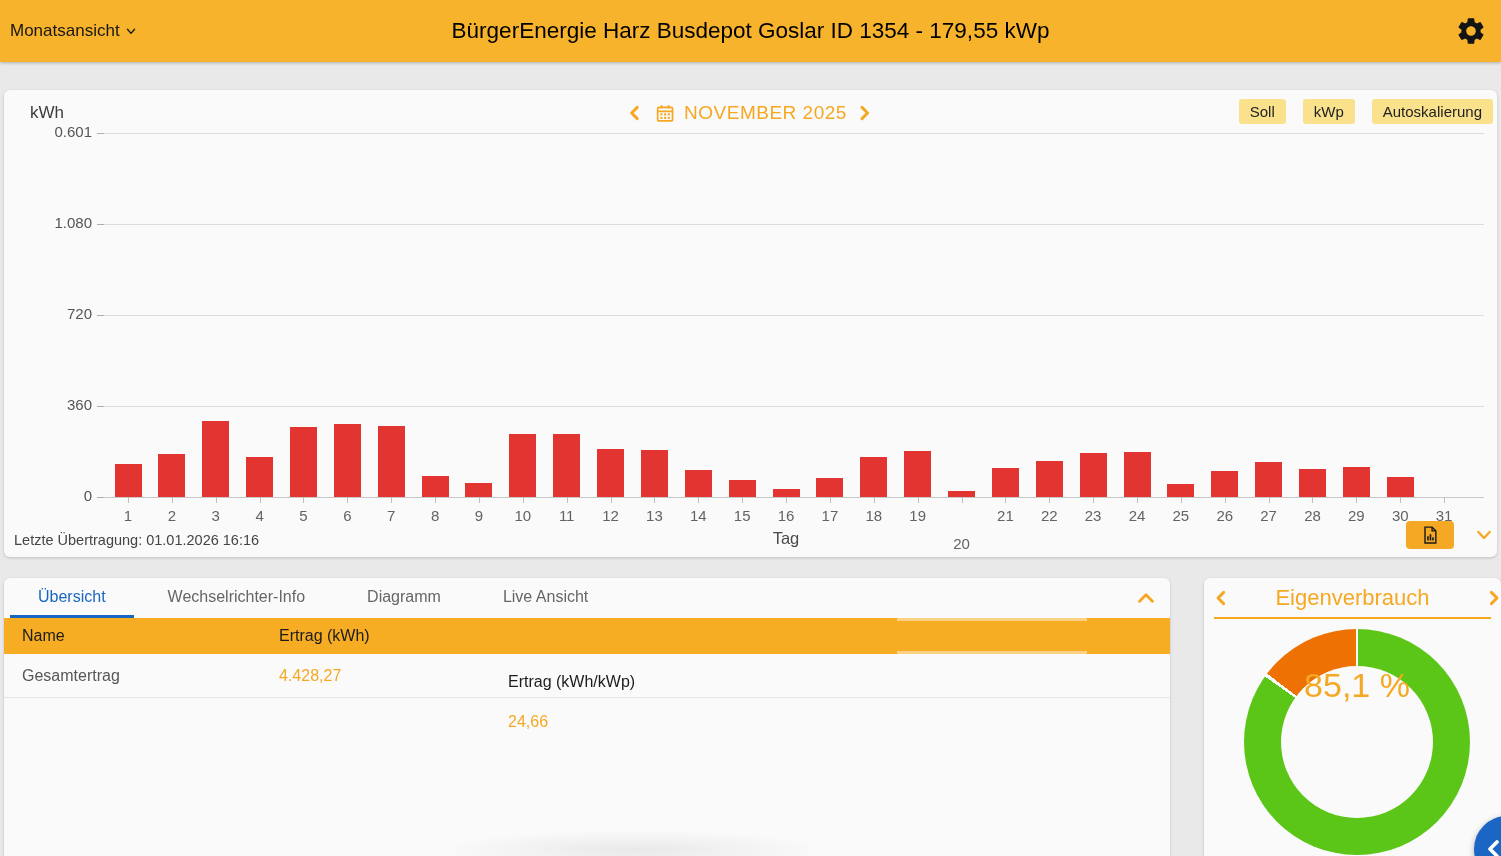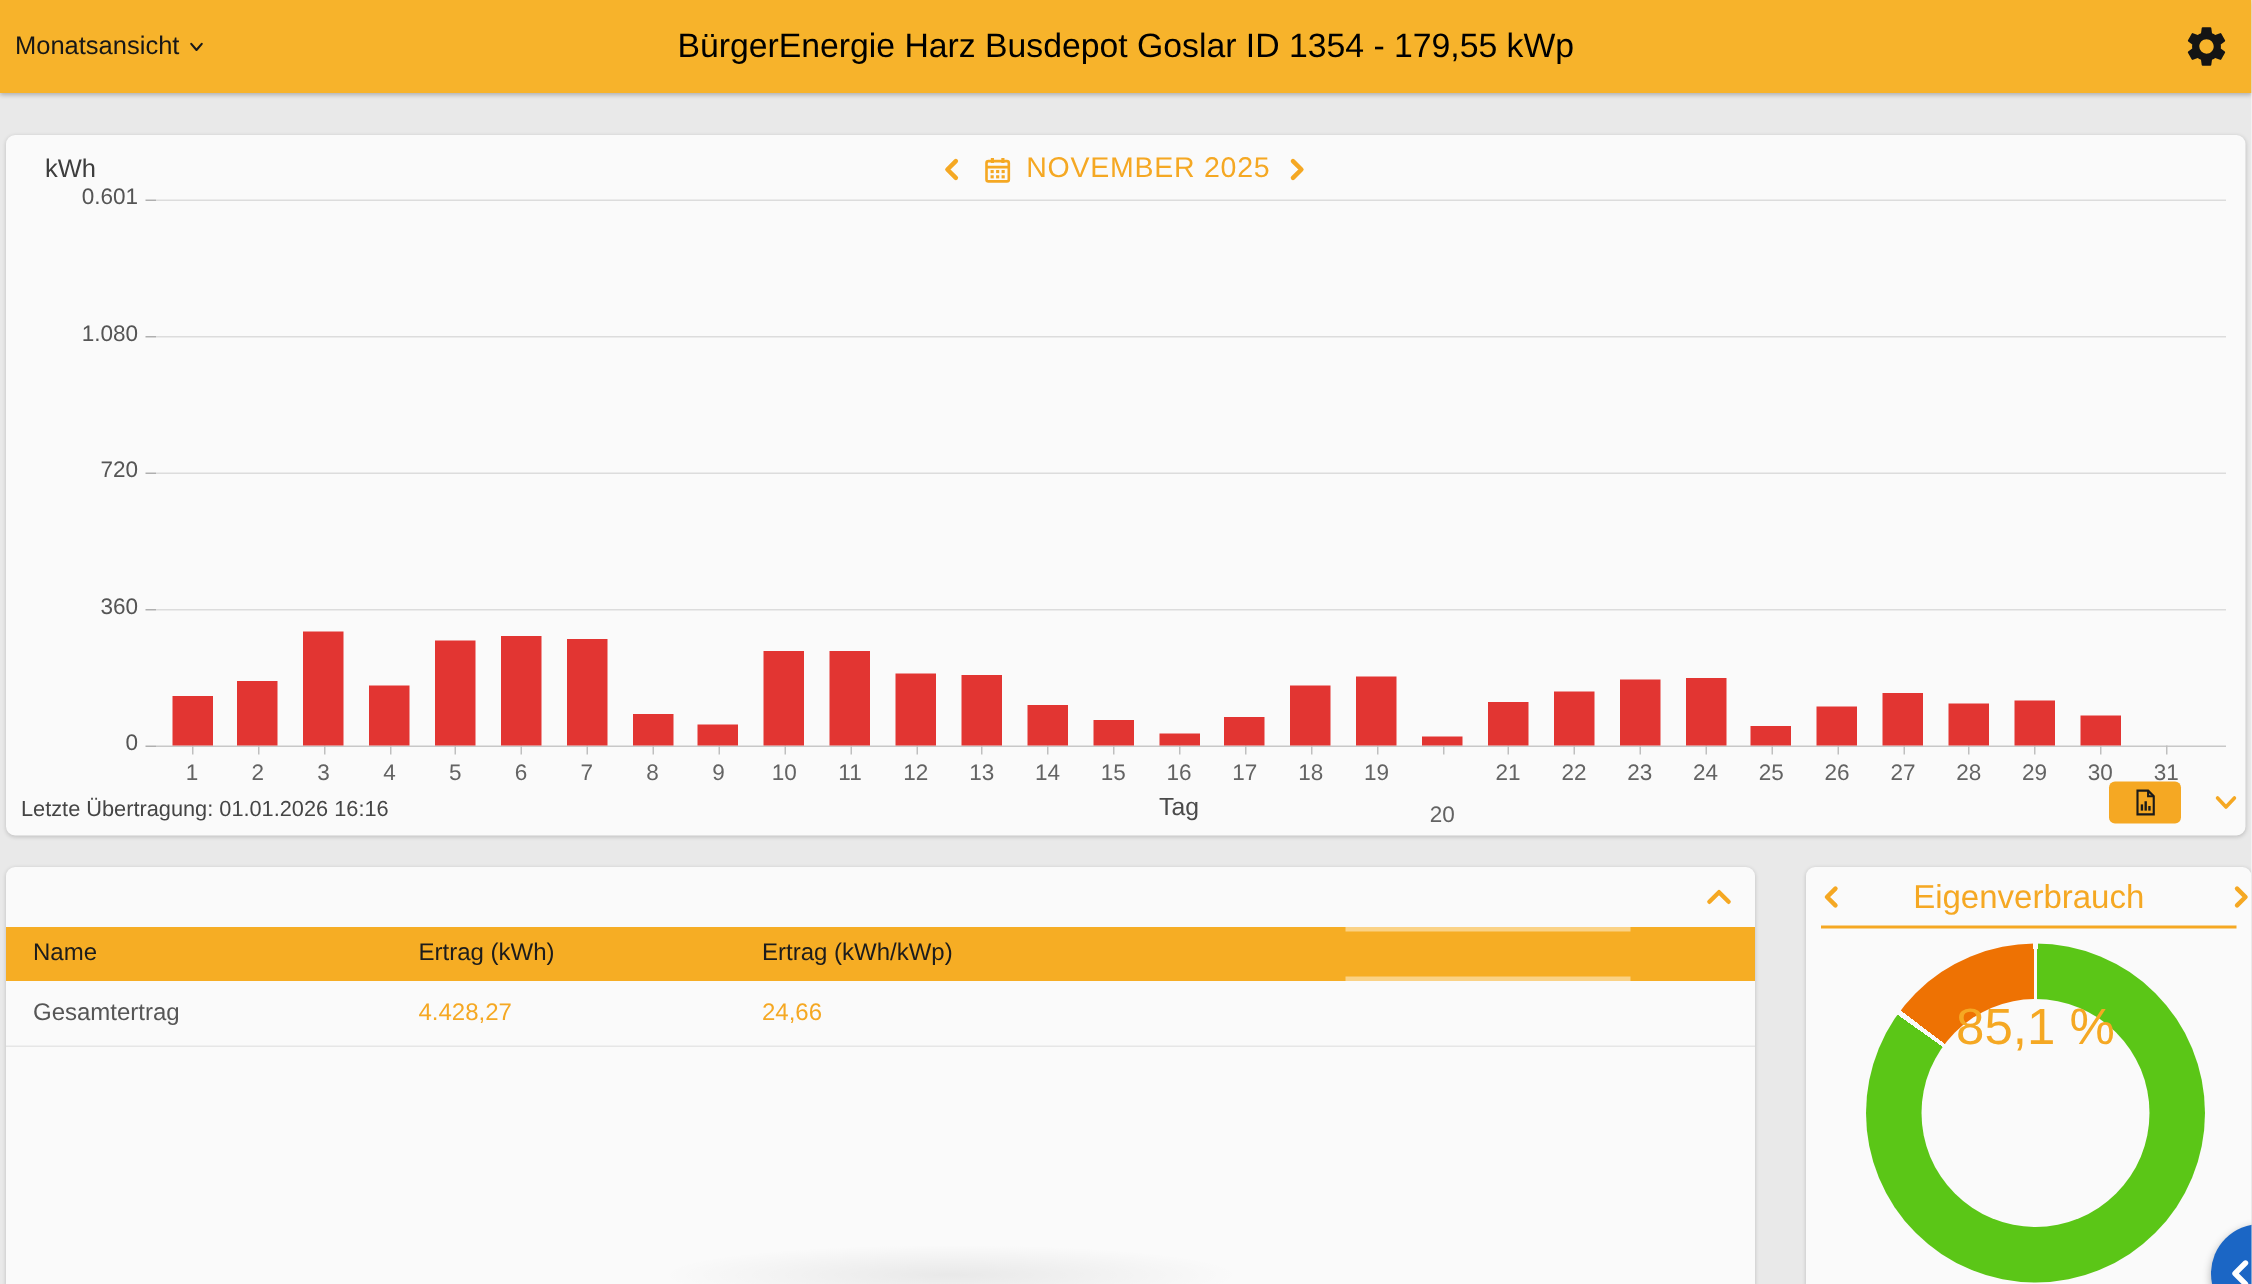--- a/index.html
+++ b/index.html
@@ -63,21 +63,21 @@
   .th{position:absolute;top:0;height:100%;display:flex;align-items:center;
     font-size:16px;color:#1c1c1c;}
   .th-highlight{position:absolute;left:893px;top:0;width:190px;height:100%;
     border-top:3px solid rgba(255,255,255,0.45);border-bottom:3px solid rgba(255,255,255,0.45);
     box-sizing:border-box;}
   .table-row{position:absolute;left:0;top:76px;width:100%;height:44px;
     border-bottom:1px solid #E6E6E6;box-sizing:border-box;}
   .td{position:absolute;top:0;height:100%;display:flex;align-items:center;font-size:16px;}
   .td.name{color:#565656;}
   .td.value{color:#F5A823;}
-  .col-0{left:18px;} .col-1{left:275px;} .col-2{left:504px;}
+  .col-0{left:18px;} .col-1{left:275px;} .col-2{left:504px;margin-top:46px;}
   .shadow-blob{position:absolute;left:420px;top:250px;width:420px;height:44px;
     background:radial-gradient(ellipse at center, rgba(0,0,0,0.07), rgba(0,0,0,0) 65%);}
   
   .panel-header{position:absolute;left:0;top:0;width:100%;height:40px;}
   .panel-title{width:100%;text-align:center;line-height:40px;font-size:22px;color:#F5A823;}
   .panel-chevron-left{position:absolute;left:8px;top:9px;width:20px;height:22px;cursor:pointer;}
   .panel-chevron-right{position:absolute;right:-4px;top:9px;width:20px;height:22px;cursor:pointer;}
   .panel-underline{position:absolute;left:10px;right:10px;top:39px;height:2px;background:#F5A823;}
   .donut{position:absolute;left:40px;top:51px;width:226px;height:226px;border-radius:50%;}
   .donut-hole{position:absolute;left:37px;top:37px;width:152px;height:152px;border-radius:50%;
@@ -128,20 +128,25 @@
       <rect x="15" y="15.8" width="2.4" height="2.4" fill="#F5A823"></rect>
     </svg>
     <div class="month-label">NOVEMBER 2025</div>
     <div class="nav-chevron">
       <svg width="18" height="22" viewBox="0 0 24 24">
         <path d="M8.5 4.5L16 12l-7.5 7.5" fill="none" stroke="#F5A823" stroke-width="4" stroke-linecap="round" stroke-linejoin="round"></path>
       </svg>
     </div>
   </div>
 
+  <div class="chart-buttons">
+    <button class="chart-btn">Soll</button>
+    <button class="chart-btn">kWp</button>
+    <button class="chart-btn">Autoskalierung</button>
+  </div>
 
   <div class="plot-area">
     <div class="xaxis-title">Tag</div>
   <div class="gridline baseline" style="top: 364px;"></div>
       <div class="ytick-dash" style="top: 364px;"></div>
       <div class="ytick-label" style="top: 354px;">0</div>
       <div class="gridline" style="top: 273px;"></div>
       <div class="ytick-dash" style="top: 273px;"></div>
       <div class="ytick-label" style="top: 263px;">360</div>
       <div class="gridline" style="top: 182px;"></div>
@@ -260,20 +265,26 @@
   </button>
 
   <div class="chart-collapse">
     <svg width="22" height="18" viewBox="0 0 24 24">
       <path d="M4.5 8l7.5 8 7.5-8" fill="none" stroke="#F5A823" stroke-width="3.2" stroke-linecap="round" stroke-linejoin="round"></path>
     </svg>
   </div>
 </div>
 
 <div class="card left-card">
+  <div class="tabs-row">
+    <div class="tab active">Übersicht</div>
+    <div class="tab">Wechselrichter-Info</div>
+    <div class="tab">Diagramm</div>
+    <div class="tab">Live Ansicht</div>
+  </div>
   <div class="collapse-up">
     <svg width="24" height="22" viewBox="0 0 24 24">
       <path d="M5 15.5l7-7 7 7" fill="none" stroke="#F5A823" stroke-width="3.2" stroke-linecap="round" stroke-linejoin="round"></path>
     </svg>
   </div>
 
   <div class="table-header">
     <div class="th col-0">Name</div>
     <div class="th col-1">Ertrag (kWh)</div>
     <div class="th col-2">Ertrag (kWh/kWp)</div>

